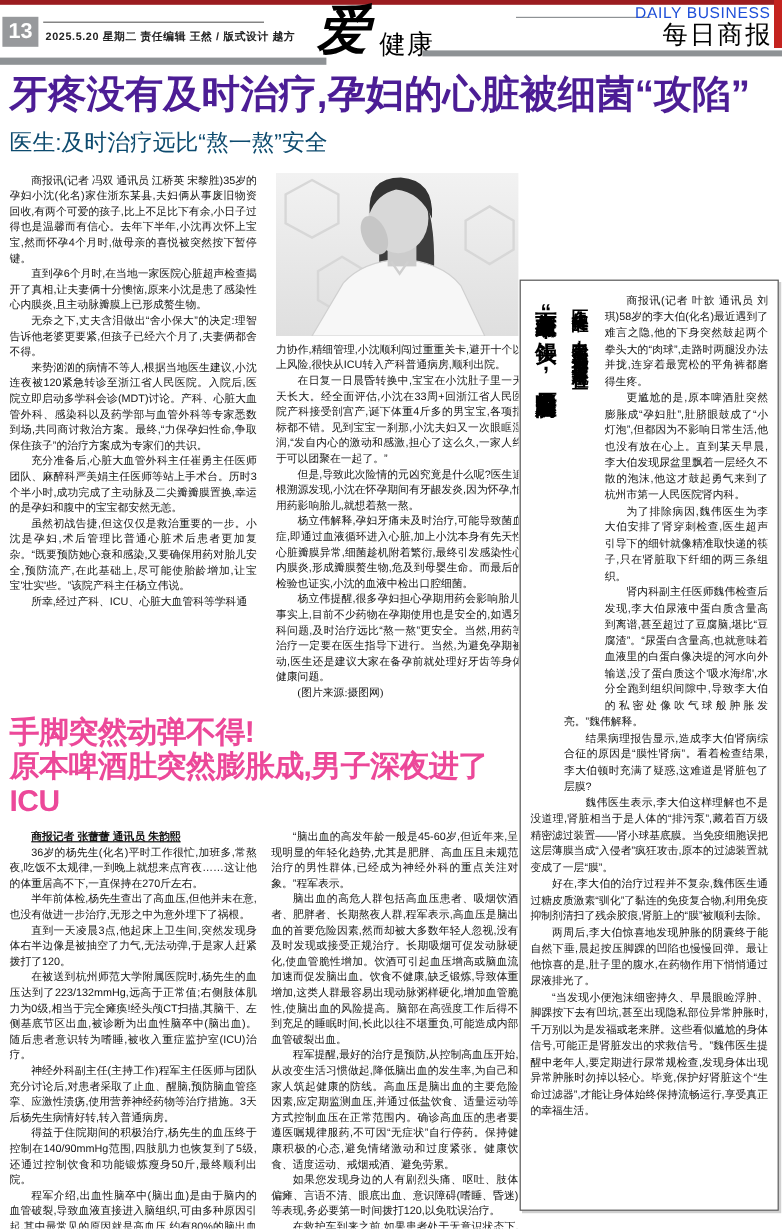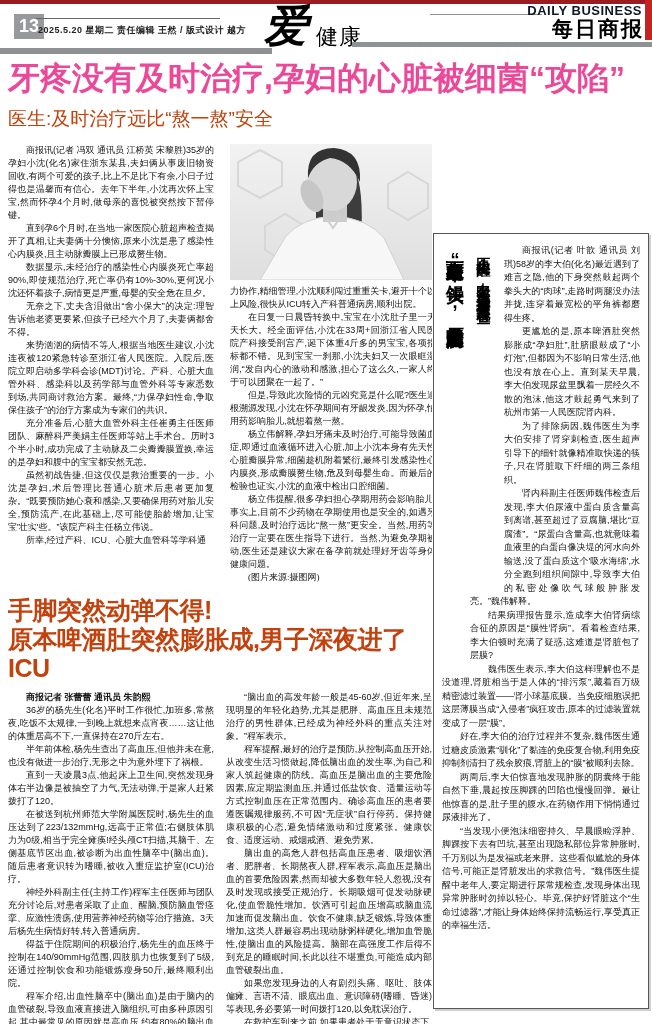--- a/index.html
+++ b/index.html
@@ -1,58 +1,58 @@
 <!DOCTYPE html>
 <html><head>
 <meta charset="utf-8">
 <style>
   html,body{margin:0;padding:0;background:#fff;}
   .page{position:relative;width:652px;height:1024px;background:#fff;overflow:hidden;
         font-family:"Liberation Sans","DejaVu Sans",sans-serif;color:#111;}
   
   .topbar{position:absolute;left:0;top:0;width:652px;height:4px;background:#9b1c20;}
   .corner-red{position:absolute;right:0;top:0;width:7px;height:40px;background:#c4231f;}
-  .pagenum{position:absolute;left:14px;top:14px;width:30px;height:25px;background:#97999c;
+  .pagenum{position:absolute;left:2px;top:14px;width:30px;height:25px;background:#97999c;
            color:#fff;font-weight:bold;font-size:18px;text-align:center;line-height:25px;}
   .date-rule{position:absolute;left:36px;top:18px;width:184px;height:1px;background:#666;}
   .dateline{position:absolute;left:38px;top:24px;font-size:9px;font-weight:bold;color:#222;letter-spacing:.5px;}
   .logo{position:absolute;left:264px;top:0;width:130px;height:54px;}
   .logo-script{position:absolute;left:0;top:2px;font-family:"DejaVu Serif","Liberation Serif",serif;
                font-style:italic;font-weight:bold;font-size:44px;line-height:48px;color:#000;}
   .logo-text{position:absolute;left:52px;top:22px;font-size:22px;font-weight:normal;letter-spacing:1px;color:#000;}
   .bar-left{position:absolute;left:0;top:48px;width:272px;height:6px;background:#8e9295;}
   .bar-right{position:absolute;left:352px;top:42px;width:300px;height:5px;background:#8e9295;}
   .en-rule{position:absolute;left:430px;top:14px;width:112px;height:1px;background:#8e9295;}
-  .masthead-en{position:absolute;right:10px;top:3px;font-size:13px;font-weight:bold;color:#0f172a;letter-spacing:.5px;}
-  .masthead-cn{position:absolute;right:8px;top:15px;font-size:21px;font-weight:bold;letter-spacing:2px;
+  .masthead-en{position:absolute;right:10px;top:3px;font-size:13px;font-weight:normal;color:#1d4ed8;letter-spacing:.5px;}
+  .masthead-cn{position:absolute;right:8px;top:15px;font-size:21px;font-weight:normal;letter-spacing:2px;
                font-family:"Liberation Serif","DejaVu Serif",serif;color:#000;}
   
   .h1-main{position:absolute;left:8px;top:58px;width:642px;font-size:32px;font-weight:bold;
-           line-height:40px;letter-spacing:0;color:#ec4899;white-space:nowrap;}
-  .h2-main{position:absolute;left:8px;top:106px;font-size:19px;font-weight:normal;color:#c2410c;}
+           line-height:40px;letter-spacing:0;color:#4c1d95;white-space:nowrap;}
+  .h2-main{position:absolute;left:8px;top:106px;font-size:19px;font-weight:normal;color:#0c4a6e;}
   .a1cols{position:absolute;left:8px;top:144px;width:424px;height:452px;display:flex;gap:16px;overflow:hidden;}
   .col{width:206px;flex:0 0 206px;}
   p.body{margin:0;font-size:9px;line-height:13px;text-align:justify;text-indent:2em;color:#141414;}
   p.noindent{text-indent:0;}
   .photo-wrap{width:206px;height:136px;margin-bottom:5px;overflow:hidden;}
   .credit{margin-top:4px;font-size:9px;text-align:right;text-indent:0;font-family:Liberation Serif, serif;}
   
   .sidebox{position:absolute;left:433px;top:233px;width:216px;height:776px;border:1px solid #555;
            box-shadow:2px 2px 0 rgba(120,120,120,.35);box-sizing:border-box;padding:10px 8px;
            overflow:hidden;background:#fff;}
   .v-head{float:left;writing-mode:vertical-rl;text-orientation:upright;font-size:18px;font-weight:bold;
           height:420px;line-height:26px;letter-spacing:.5px;margin:2px 2px 4px 0;color:#000;}
   .v-kicker{float:left;writing-mode:vertical-rl;text-orientation:upright;font-size:14px;font-weight:bold;
             height:332px;line-height:20px;letter-spacing:2px;margin:2px 10px 4px 4px;color:#000;}
   .sidebox p.body{font-size:9px;line-height:13.5px;}
   
   .a2{position:absolute;left:8px;top:596px;width:424px;}
-  .a2 .hl{font-size:25px;font-weight:bold;line-height:29px;color:#c2410c;letter-spacing:-.5px;}
+  .a2 .hl{font-size:25px;font-weight:bold;line-height:29px;color:#ec4899;letter-spacing:-.5px;}
   .a2cols{display:flex;gap:12px;margin-top:8px;height:348px;overflow:hidden;}
-  .byline{margin:0 0 6px 0;font-size:9.5px;font-weight:bold;text-indent:0;}
+  .byline{margin:0 0 6px 0;font-size:9.5px;font-weight:bold;text-indent:0;text-decoration:underline;}
 </style>
 </head>
 <body>
 
 <div class="page">
 
   <div class="topbar"></div>
   <div class="corner-red"></div>
   <div class="pagenum">13</div>
   <div class="date-rule"></div>
@@ -67,21 +67,20 @@
   <div class="masthead-en">DAILY BUSINESS</div>
   <div class="masthead-cn">每日商报</div>
 
   <div class="h1-main">牙疼没有及时治疗,孕妇的心脏被细菌“攻陷”</div>
   <div class="h2-main">医生:及时治疗远比“熬一熬”安全</div>
 
   <div class="a1cols">
     <div class="col">
       <p class="body">商报讯(记者 冯双 通讯员 江桥英 宋黎胜)35岁的孕妇小沈(化名)家住浙东某县,夫妇俩从事废旧物资回收,有两个可爱的孩子,比上不足比下有余,小日子过得也是温馨而有信心。去年下半年,小沈再次怀上宝宝,然而怀孕4个月时,做母亲的喜悦被突然按下暂停键。</p>
       <p class="body">直到孕6个月时,在当地一家医院心脏超声检查揭开了真相,让夫妻俩十分懊恼,原来小沈是患了感染性心内膜炎,且主动脉瓣膜上已形成赘生物。</p>
-      <p class="body">数据显示,未经治疗的感染性心内膜炎死亡率超90%,即使规范治疗,死亡率仍有10%-30%,更何况小沈还怀着孩子,病情更是严重,母婴的安全危在旦夕。</p>
       <p class="body">无奈之下,丈夫含泪做出“舍小保大”的决定:理智告诉他老婆更要紧,但孩子已经六个月了,夫妻俩都舍不得。</p>
       <p class="body">来势汹汹的病情不等人,根据当地医生建议,小沈连夜被120紧急转诊至浙江省人民医院。入院后,医院立即启动多学科会诊(MDT)讨论。产科、心脏大血管外科、感染科以及药学部与血管外科等专家悉数到场,共同商讨救治方案。最终,“力保孕妇性命,争取保住孩子”的治疗方案成为专家们的共识。</p>
       <p class="body">充分准备后,心脏大血管外科主任崔勇主任医师团队、麻醉科严美娟主任医师等站上手术台。历时3个半小时,成功完成了主动脉及二尖瓣瓣膜置换,幸运的是孕妇和腹中的宝宝都安然无恙。</p>
       <p class="body">虽然初战告捷,但这仅仅是救治重要的一步。小沈是孕妇,术后管理比普通心脏术后患者更加复杂。“既要预防她心衰和感染,又要确保用药对胎儿安全,预防流产,在此基础上,尽可能使胎龄增加,让宝宝'壮实'些。”该院产科主任杨立伟说。</p>
       <p class="body">所幸,经过产科、ICU、心脏大血管科等学科通</p>
     </div>
     <div class="col">
       <div class="photo-wrap">
         <svg width="206" height="136" viewBox="0 0 206 136" xmlns="http://www.w3.org/2000/svg">
           <defs>
@@ -138,21 +137,21 @@
         <p class="body">半年前体检,杨先生查出了高血压,但他并未在意,也没有做进一步治疗,无形之中为意外埋下了祸根。</p>
         <p class="body">直到一天凌晨3点,他起床上卫生间,突然发现身体右半边像是被抽空了力气,无法动弹,于是家人赶紧拨打了120。</p>
         <p class="body">在被送到杭州师范大学附属医院时,杨先生的血压达到了223/132mmHg,远高于正常值;右侧肢体肌力为0级,相当于完全瘫痪!经头颅CT扫描,其脑干、左侧基底节区出血,被诊断为出血性脑卒中(脑出血)。随后患者意识转为嗜睡,被收入重症监护室(ICU)治疗。</p>
         <p class="body">神经外科副主任(主持工作)程军主任医师与团队充分讨论后,对患者采取了止血、醒脑,预防脑血管痉挛、应激性溃疡,使用营养神经药物等治疗措施。3天后杨先生病情好转,转入普通病房。</p>
         <p class="body">得益于住院期间的积极治疗,杨先生的血压终于控制在140/90mmHg范围,四肢肌力也恢复到了5级,还通过控制饮食和功能锻炼瘦身50斤,最终顺利出院。</p>
         <p class="body">程军介绍,出血性脑卒中(脑出血)是由于脑内的血管破裂,导致血液直接进入脑组织,可由多种原因引起,其中最常见的原因就是高血压,约有80%的脑出血患者有高血压,因此脑出血也常被称为“高血压性脑出血”。</p>
 
       </div>
       <div class="col">
         <p class="body">“脑出血的高发年龄一般是45-60岁,但近年来,呈现明显的年轻化趋势,尤其是肥胖、高血压且未规范治疗的男性群体,已经成为神经外科的重点关注对象。”程军表示。</p>
+        <p class="body">脑出血的高危人群包括高血压患者、吸烟饮酒者、肥胖者、长期熬夜人群,程军表示,高血压是脑出血的首要危险因素,然而却被大多数年轻人忽视,没有及时发现或接受正规治疗。长期吸烟可促发动脉硬化,使血管脆性增加。饮酒可引起血压增高或脑血流加速而促发脑出血。饮食不健康,缺乏锻炼,导致体重增加,这类人群最容易出现动脉粥样硬化,增加血管脆性,使脑出血的风险提高。脑部在高强度工作后得不到充足的睡眠时间,长此以往不堪重负,可能造成内部血管破裂出血。</p>
         <p class="body">程军提醒,最好的治疗是预防,从控制高血压开始,从改变生活习惯做起,降低脑出血的发生率,为自己和家人筑起健康的防线。高血压是脑出血的主要危险因素,应定期监测血压,并通过低盐饮食、适量运动等方式控制血压在正常范围内。确诊高血压的患者要遵医嘱规律服药,不可因“无症状”自行停药。保持健康积极的心态,避免情绪激动和过度紧张。健康饮食、适度运动、戒烟戒酒、避免劳累。</p>
-        <p class="body">脑出血的高危人群包括高血压患者、吸烟饮酒者、肥胖者、长期熬夜人群,程军表示,高血压是脑出血的首要危险因素,然而却被大多数年轻人忽视,没有及时发现或接受正规治疗。长期吸烟可促发动脉硬化,使血管脆性增加。饮酒可引起血压增高或脑血流加速而促发脑出血。饮食不健康,缺乏锻炼,导致体重增加,这类人群最容易出现动脉粥样硬化,增加血管脆性,使脑出血的风险提高。脑部在高强度工作后得不到充足的睡眠时间,长此以往不堪重负,可能造成内部血管破裂出血。</p>
         <p class="body">如果您发现身边的人有剧烈头痛、呕吐、肢体偏瘫、言语不清、眼底出血、意识障碍(嗜睡、昏迷)等表现,务必要第一时间拨打120,以免耽误治疗。</p>
         <p class="body">在救护车到来之前,如果患者处于无意识状态下,应采取措施保证呼吸道通畅:松开患者的衣领,保持侧位,头部倾斜向一侧,清除口腔的黏液、分泌物和呕吐物,以保持气道通畅。</p>
       </div>
     </div>
   </div>
 
 </div>
 
 </body></html>

